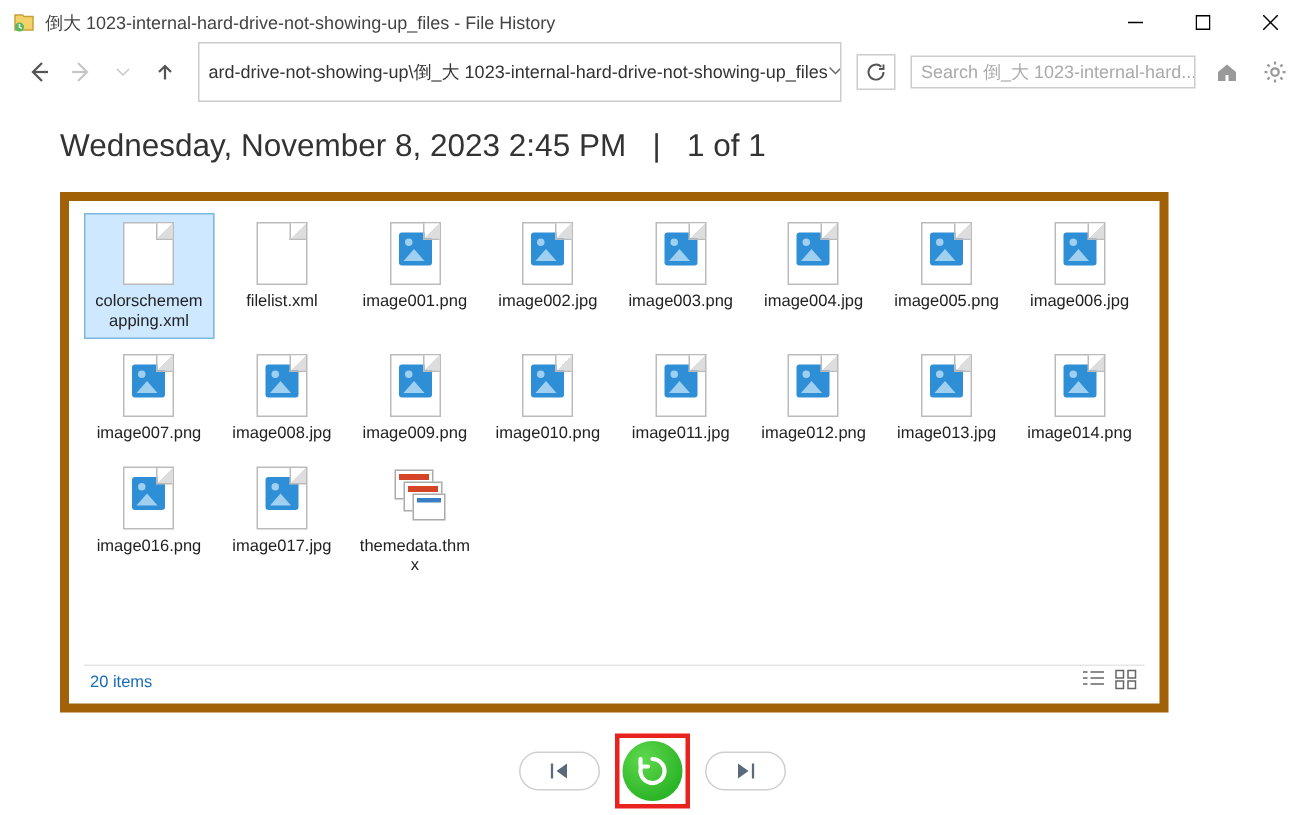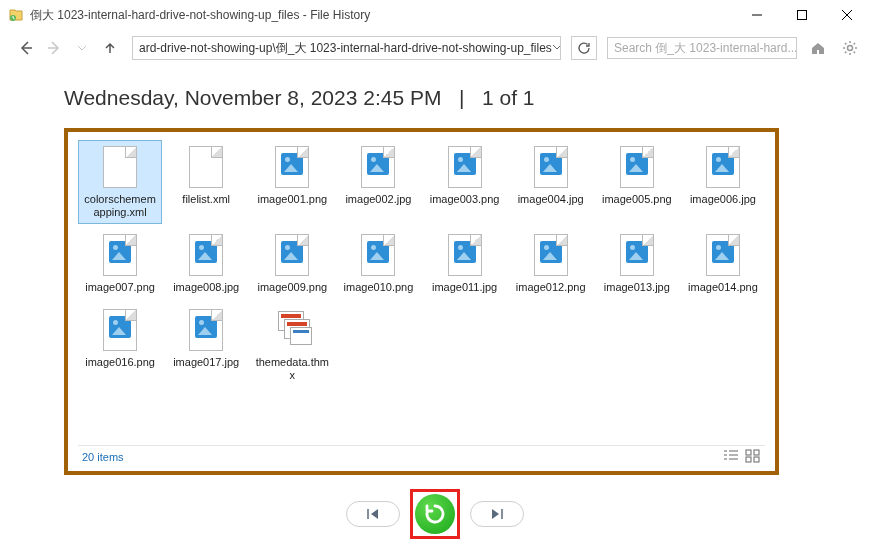--- a/index.html
+++ b/index.html
@@ -7,31 +7,31 @@
 
 .titlebar { height: 30px; display: flex; align-items: center; padding-left: 8px; background: #fff; }
 .titlebar-icon { width: 16px; height: 16px; margin-right: 6px; display: flex; align-items: center; justify-content: center; }
 .titlebar-text { font-size: 12px; color: #444; flex: 1; white-space: nowrap; overflow: hidden; text-overflow: ellipsis; filter: blur(0.3px); }
 .titlebar-controls { display: flex; }
 .tctrl { width: 45px; height: 30px; display: flex; align-items: center; justify-content: center; color: #000; }
 
 .toolbar { height: 36px; display: flex; align-items: center; padding: 0 8px 0 14px; gap: 4px; }
 .navbtn { width: 24px; height: 24px; display: flex; align-items: center; justify-content: center; color: #555; border-radius: 2px; }
 .navbtn.disabled { color: #c7c7c7; }
-.addrbox { flex: 1; height: 24px; border: 1px solid #ccc; display: flex; align-items: center; padding: 0 6px; font-size: 12px; color: #333; margin: 0 6px; overflow: hidden; white-space: nowrap; }
+.addrbox { flex: 1; height: 40px; border: 1px solid #ccc; display: flex; align-items: center; padding: 0 6px; font-size: 12px; color: #333; margin: 0 6px; overflow: hidden; white-space: nowrap; }
 .addrbox span { filter: blur(0.3px); }
 .addrbox .dd { margin-left: auto; color: #666; filter: none; }
 .refreshbtn { width: 26px; height: 24px; border: 1px solid #ccc; display: flex; align-items: center; justify-content: center; color: #555; margin-right: 6px; }
 .searchbox { width: 190px; height: 22px; border: 1px solid #ccc; display: flex; align-items: center; padding: 0 6px; font-size: 12px; color: #aaa; overflow: hidden; white-space: nowrap; }
 .toolicon { width: 22px; height: 22px; display: flex; align-items: center; justify-content: center; color: #999; margin-left: 6px; }
 
-.content { flex: 1; padding: 20px 90px 10px 64px; display: flex; flex-direction: column; overflow: hidden; }
+.content { flex: 1; padding: 20px 90px 10px 40px; display: flex; flex-direction: column; overflow: hidden; }
 .heading { font-size: 21px; font-weight: 400; color: #333; margin-bottom: 18px; white-space: nowrap; }
 
-.filepane { flex: 1; border: 4px solid #a16207; padding: 8px 10px 4px 10px; display: flex; flex-direction: column; overflow: hidden; }
+.filepane { flex: 1; border: 6px solid #a16207; padding: 8px 10px 4px 10px; display: flex; flex-direction: column; overflow: hidden; }
 .filegrid { flex: 1; display: grid; grid-template-columns: repeat(8, 1fr); gap: 4px 2px; align-content: start; overflow: hidden; }
 .fileitem { display: flex; flex-direction: column; align-items: center; padding: 4px 2px; border: 1px solid transparent; text-align: center; }
 .fileitem.selected { border: 1px solid #7ab8e0; background: #cde8ff; }
 .ficon { width: 36px; height: 44px; margin-bottom: 4px; display: flex; align-items: center; justify-content: center; }
 .fname { font-size: 11px; color: #222; line-height: 13px; word-break: break-all; max-width: 76px; }
 
 .footer { height: 22px; display: flex; align-items: center; padding: 0 4px; font-size: 11px; color: #1a6db5; border-top: 1px solid #e5e5e5; margin-top: 0; }
 .footer .views { margin-left: auto; display: flex; gap: 6px; color: #666; }
 
 .controls { height: 58px; display: flex; align-items: center; justify-content: center; gap: 10px; }

